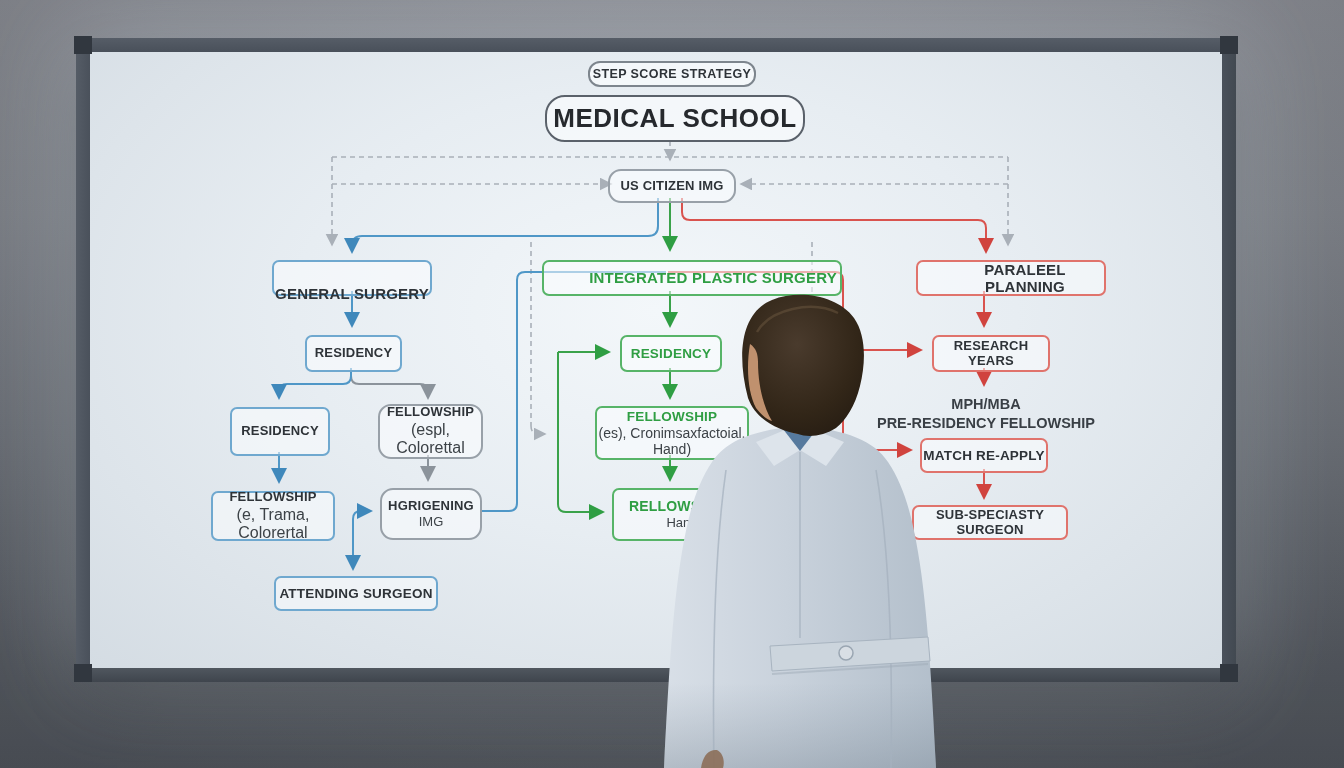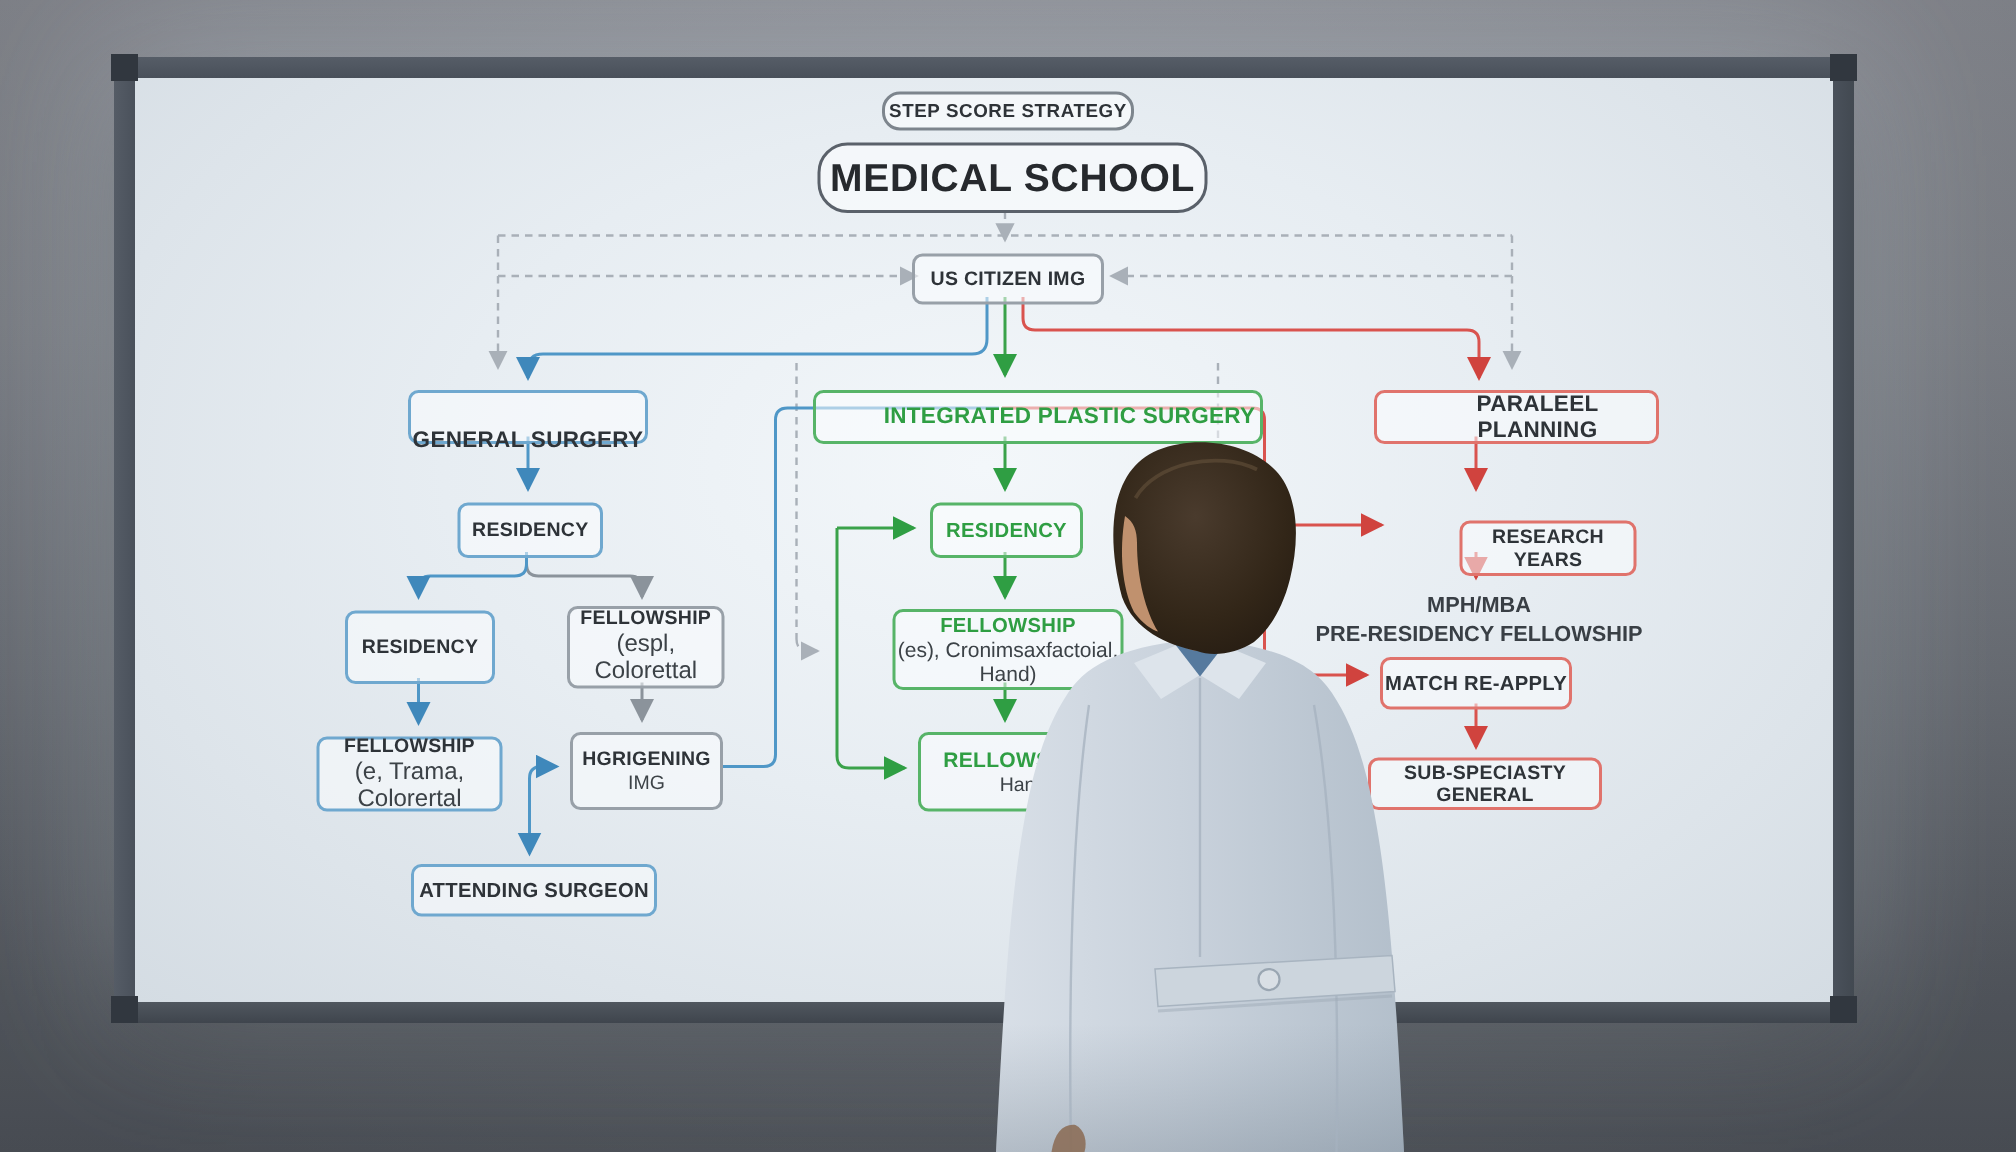--- a/index.html
+++ b/index.html
@@ -22,21 +22,21 @@
   
   .node{position:absolute;display:flex;flex-direction:column;align-items:center;justify-content:center;
     background:rgba(252,254,255,.55);border:2px solid #8b939b;border-radius:7px;
     color:var(--c-node_text,#2e3338);text-align:center;line-height:1.15;}
   .node .label{font-weight:bold;font-size:14px;letter-spacing:.2px;}
   .node .sub{font-weight:normal;font-size:16px;color:#3c4247;margin-top:1px;}
   .node.blue{border-color:#6fa8cf;}
   .node.green{border-color:#57b468;}
   .node.green .label{color:var(--c-green_text,#2f9e43);}
   .node.red{border-color:#e0736c;}
-  .node.gray{border-color:#98a0a8;}
+  .node.gray{border-color:#98a0a8;border-radius:13px;}
   .badge{left:588px;top:61px;width:164px;height:22px;border-radius:12px;border-color:#7d858d;background:rgba(250,252,253,.7);}
   .badge .label{font-size:12.5px;letter-spacing:.4px;}
   .title-box{left:545px;top:95px;width:256px;height:43px;border-radius:20px;border-color:#5a616a;background:rgba(250,252,253,.65);}
   .title-box .label{font-size:26px;letter-spacing:.5px;color:#26292d;}
   .note{position:absolute;left:856px;top:395px;width:260px;text-align:center;color:#393f45;
     font-weight:bold;font-size:14.5px;line-height:1.3;}
   svg.lines, svg.figure{position:absolute;left:0;top:0;pointer-events:none;}
 </style>
 </head>
 <body>
@@ -167,32 +167,32 @@
   </div>
   <div class="node green" style="left:595px;top:406px;width:150px;height:50px;">
     <span class="label" style="font-size:13.5px;">FELLOWSHIP</span>
     <span class="sub" style="font-size:14px;">(es), Cronimsaxfactoial, Hand)</span>
   </div>
   <div class="node green" style="left:612px;top:488px;width:136px;height:49px;">
     <span class="label" style="font-size:14px;">RELLOWSNWG</span>
     <span class="sub" style="font-size:13px;">Hand</span>
   </div>
 
-  <div class="node red" style="left:973px;top:335px;width:114px;height:33px;margin-top:12px;">
+  <div class="node red" style="left:932px;top:335px;width:114px;height:33px;">
     <span class="label" style="font-size:13px;">RESEARCH YEARS</span>
   </div>
   <div class="note">
     <div>MPH/MBA</div>
     <div>PRE-RESIDENCY FELLOWSHIP</div>
   </div>
   <div class="node red" style="left:920px;top:438px;width:124px;height:31px;">
     <span class="label" style="font-size:13.5px;">MATCH RE-APPLY</span>
   </div>
   <div class="node red" style="left:912px;top:505px;width:152px;height:31px;">
-    <span class="label" style="font-size:13px;">SUB-SPECIASTY GENERAL</span>
+    <span class="label" style="font-size:13px;">SUB-SPECIASTY SURGEON</span>
   </div>
 
   <svg class="figure" width="1344" height="768" viewBox="0 0 1344 768">
     <defs>
       <linearGradient id="coatG" x1="0" y1="0" x2="1" y2="0">
         <stop offset="0" stop-color="#d8dfe7"></stop>
           <stop offset="0.45" stop-color="#c9d2dc"></stop>
           <stop offset="1" stop-color="#b3bfcb"></stop>
       </linearGradient>
       <linearGradient id="coatShade" x1="0" y1="0" x2="0" y2="1">

